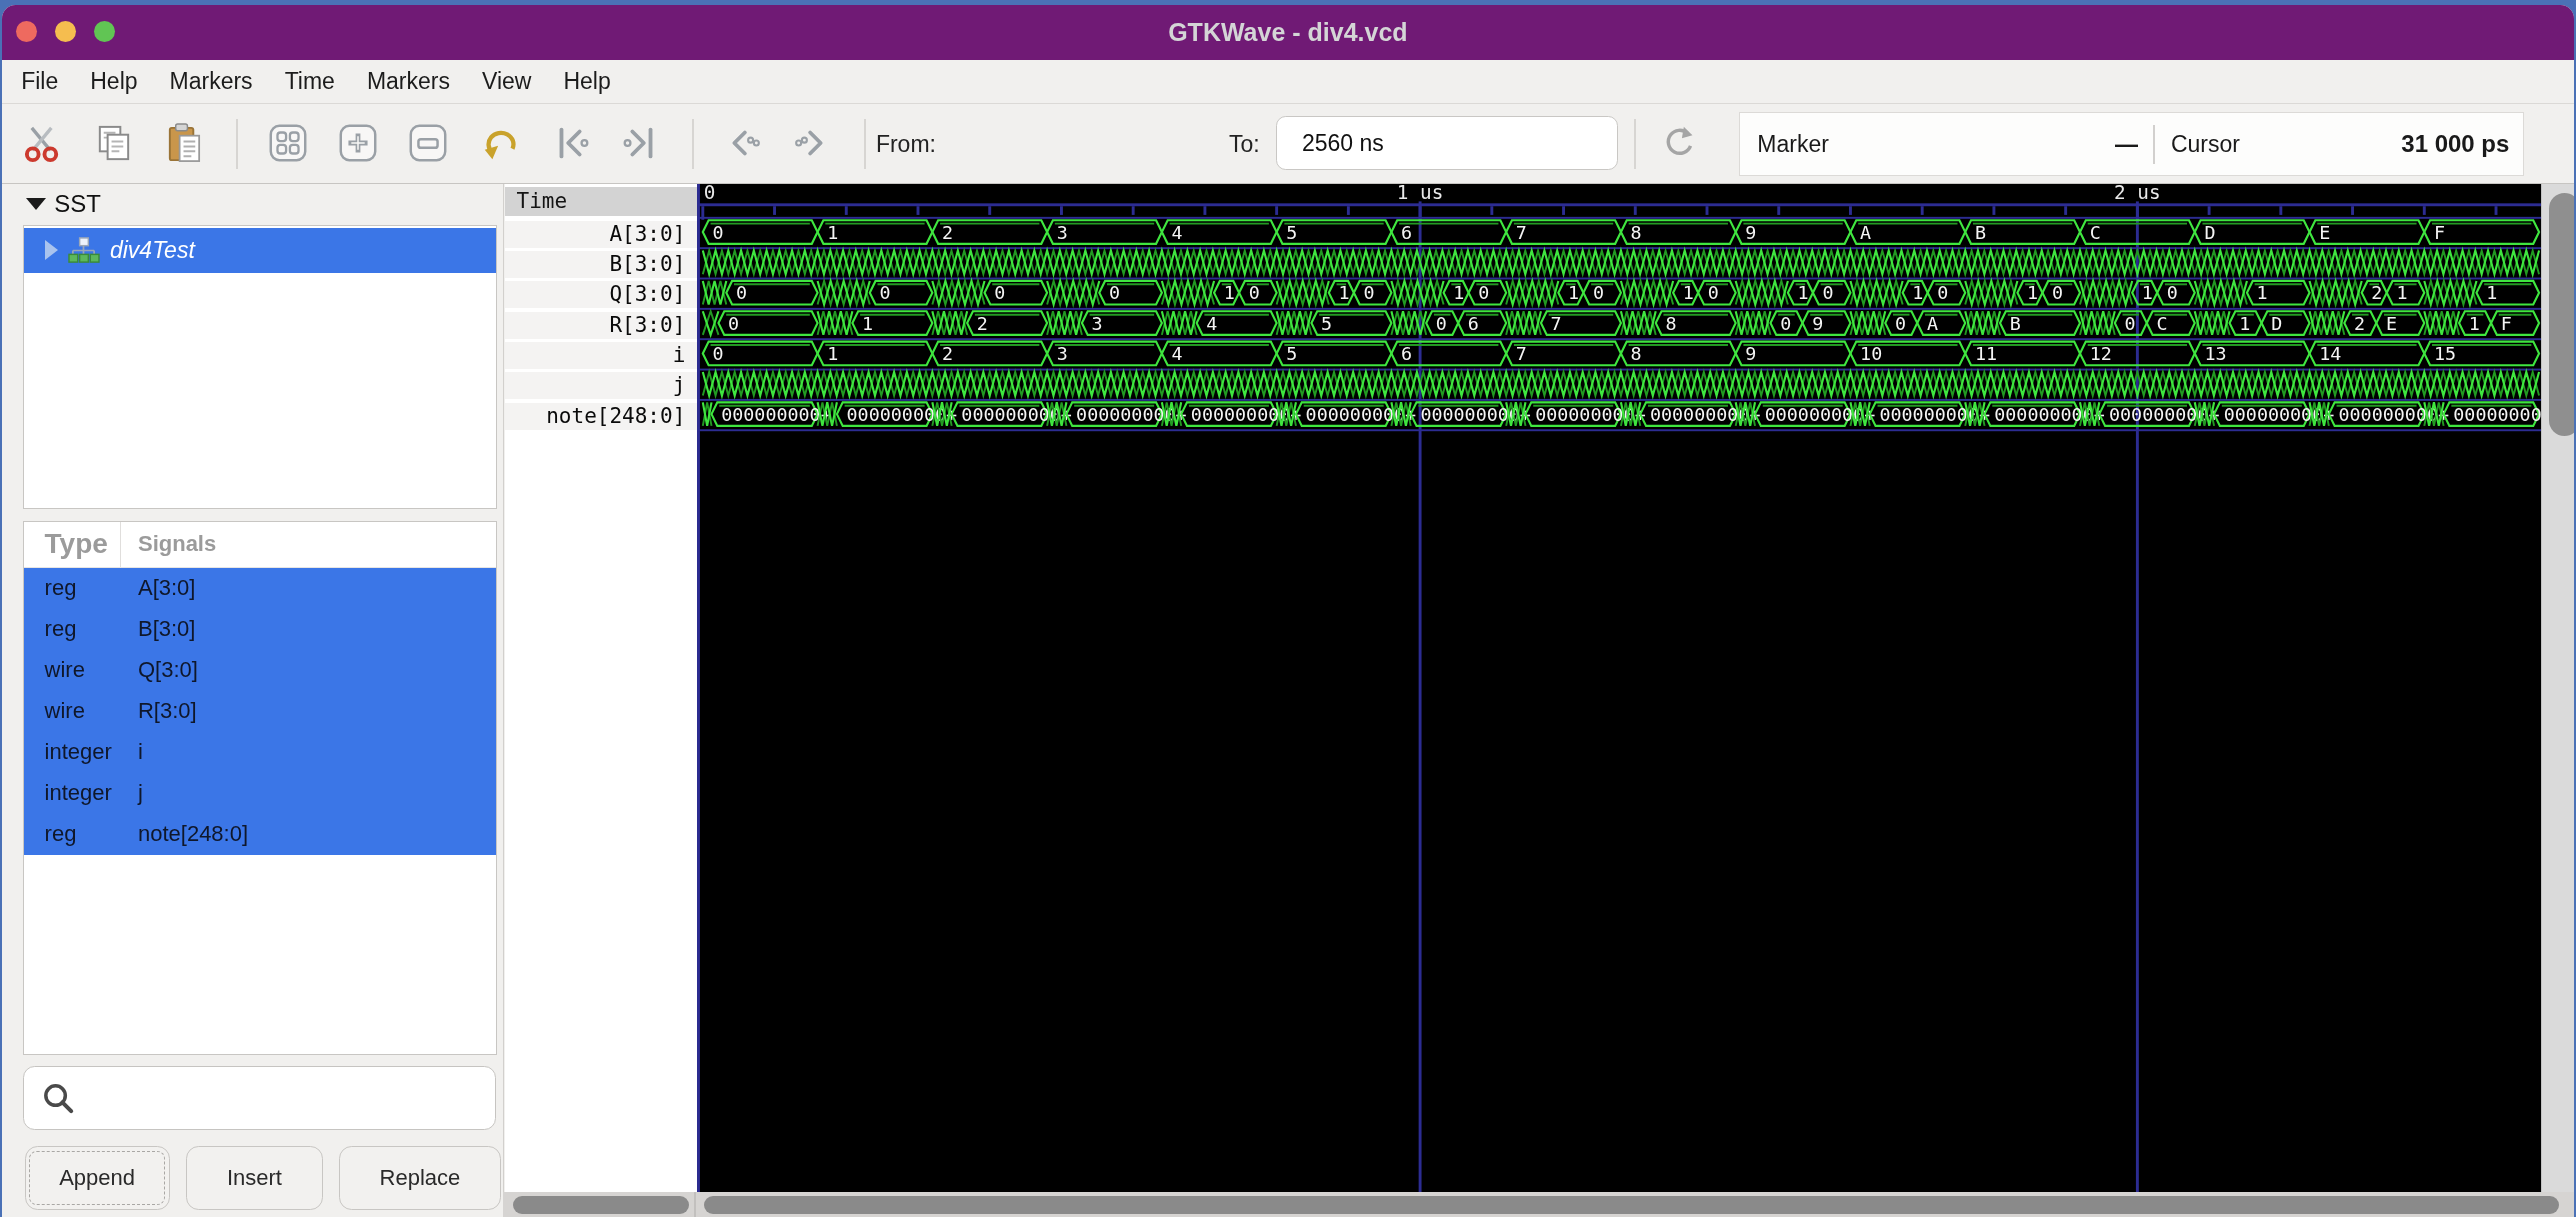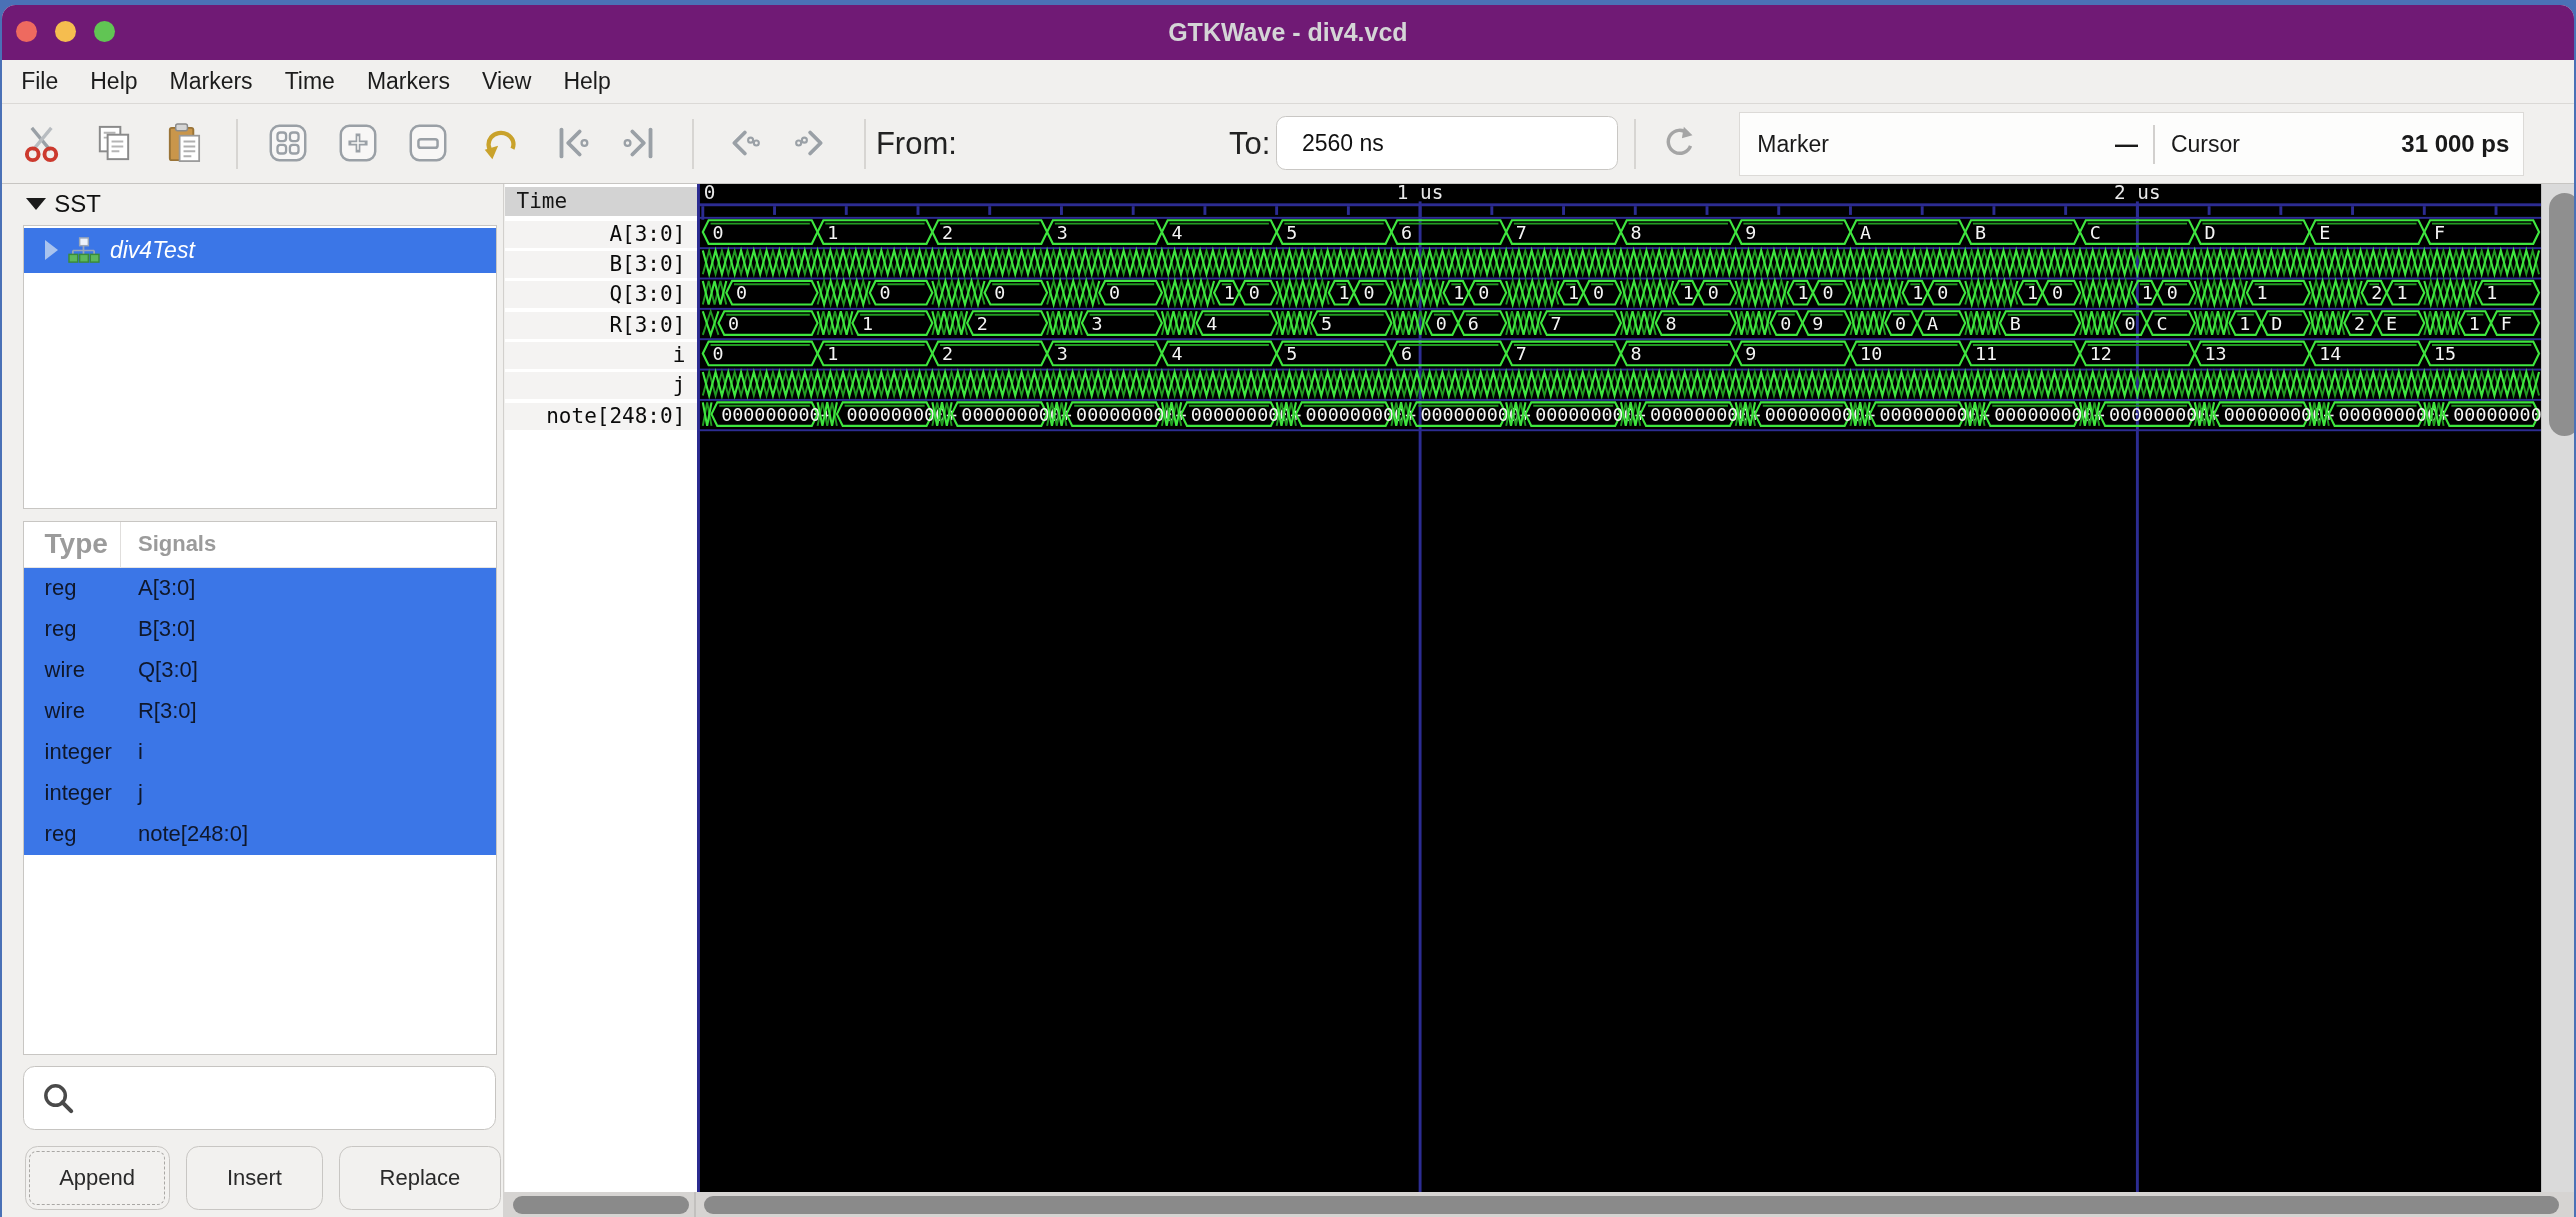--- a/index.html
+++ b/index.html
@@ -14,21 +14,21 @@
               font-weight:bold;color:#d4d5d6;}
   
   #menubar{position:absolute;left:0;top:55px;width:100%;height:44px;background:#f1f0ee;
            border-bottom:1px solid #dbd9d6;display:flex;align-items:center;gap:32px;padding-left:19.3px;box-sizing:border-box;}
   .menu-item{font-size:23px;color:#1c1c1c;cursor:default;}
   
   #toolbar{position:absolute;left:0;top:100px;width:100%;height:78px;background:#f1f0ee;
            border-bottom:1px solid #c7c5c2;}
   .tbi{position:absolute;top:16.4px;width:44px;height:44px;display:flex;align-items:center;justify-content:center;}
   .tsep{position:absolute;top:14.5px;width:1.9px;height:50px;background:#d7d5d2;}
-  .tlabel{position:absolute;top:0;height:78px;line-height:78px;font-size:31px;color:#222;}
+  .tlabel{position:absolute;top:0;height:78px;line-height:78px;font-size:23px;color:#222;}
   .tinput{position:absolute;top:11.6px;height:52px;background:#fff;border:1px solid #c9c7c4;border-radius:9.7px;
           font-size:23px;color:#111;padding:0 0 0 25px;font-family:"Liberation Sans",sans-serif;box-sizing:content-box;}
   #marker-panel{position:absolute;left:1737px;top:7.7px;width:783px;height:62px;background:#fdfdfc;
                 border:1px solid #dcdad7;}
   #marker-panel .mlabel{position:absolute;top:0;height:62px;line-height:62px;font-size:23px;color:#1a1a1a;}
   
   #main{position:absolute;left:13px;top:179px;width:100%;height:1034px;}
   #leftcol{position:absolute;left:0;top:0;width:488px;height:100%;background:#f1f0ee;border-right:1px solid #d2d0cd;}
   #sst-header{position:absolute;left:11.6px;top:5.8px;height:29px;display:flex;align-items:center;gap:7.7px;}
   #sst-caret{width:0;height:0;border-left:10.6px solid transparent;border-right:10.6px solid transparent;border-top:12.6px solid #1b1b1b;}

